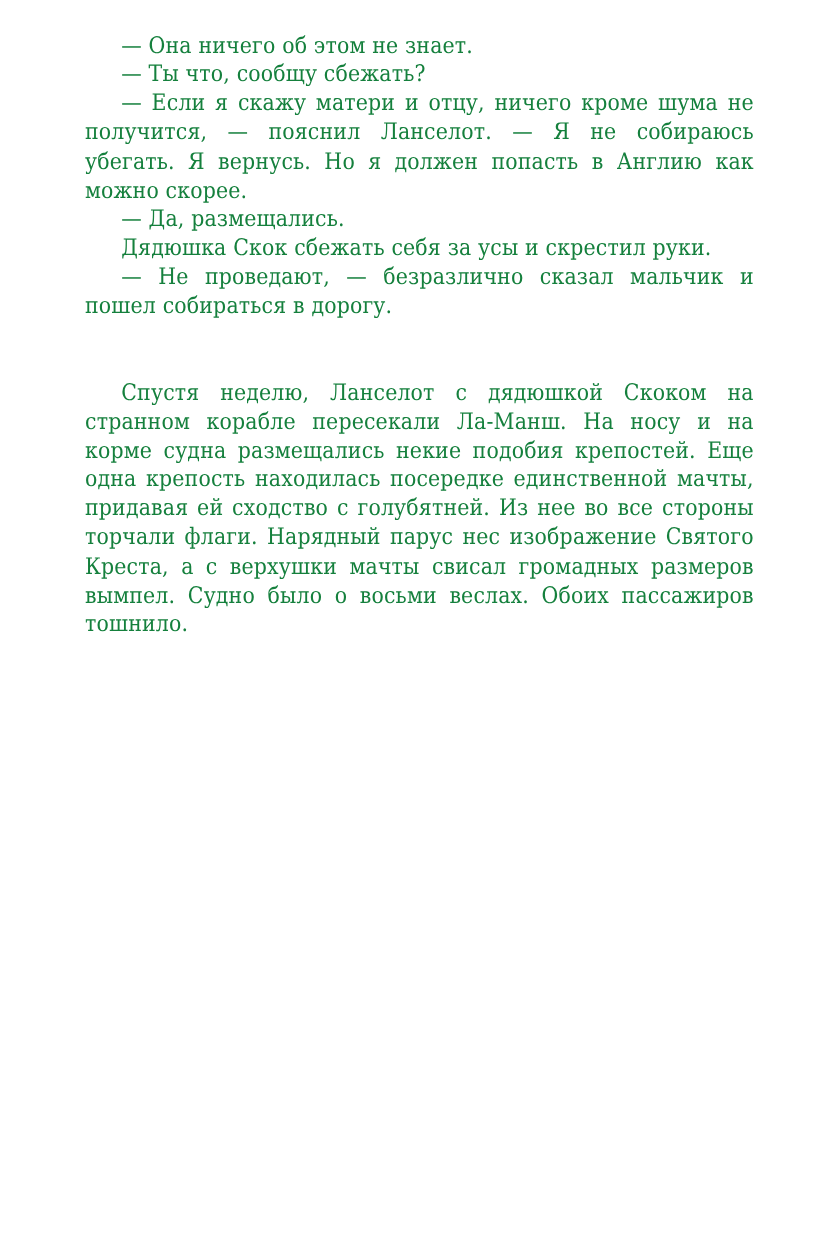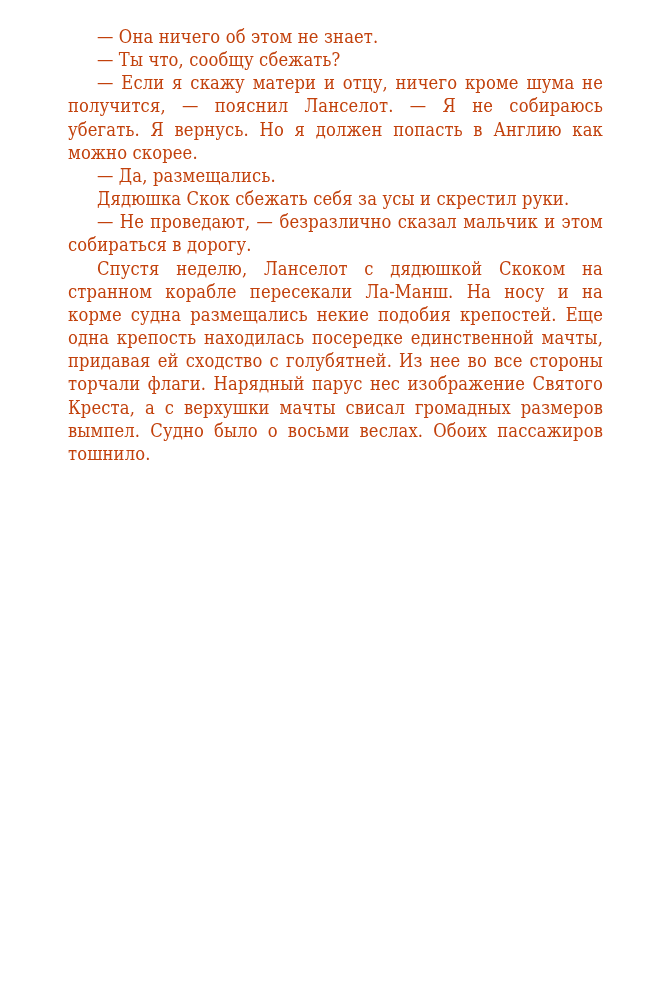--- a/index.html
+++ b/index.html
@@ -14,43 +14,44 @@
     overflow: hidden;
   }
   .page {
     position: absolute;
     left: 68px;
     top: 25px;
     width: 535px;
     font-family: "DejaVu Serif", "Liberation Serif", serif;
     font-size: 18.2px;
     line-height: 23.15px;
-    color: #c2410c;
+    color: #15803d;
     letter-spacing: 0.15px;
     font-stretch: condensed;
   }
   .block p {
     margin: 0;
     text-indent: 29px;
     text-align: justify;
     text-align-last: left;
     hyphens: manual;
   }
   .block-1 { }
   .block-2 {
+    margin-top: 46px;
   }
 </style>
 </head>
 <body>
 
 <div class="page">
   <div class="block block-1">
     <p>— Она ничего об этом не знает.</p>
     <p>— Ты что, сообщу сбежать?</p>
     <p>— Если я скажу матери и отцу, ничего кроме шума не получится, — пояснил Ланселот. — Я не собираюсь убегать. Я вернусь. Но я должен попасть в Англию как можно скорее.</p>
     <p>— Да, размещались.</p>
     <p>Дядюшка Скок сбежать себя за усы и скрестил руки.</p>
-    <p>— Не проведают, — безразлично сказал мальчик и этом собираться в дорогу.</p>
+    <p>— Не проведают, — безразлично сказал мальчик и пошел собираться в дорогу.</p>
   </div>
   <div class="block block-2">
     <p>Спустя неделю, Ланселот с дядюшкой Скоком на странном корабле пересекали Ла-Манш. На носу и на корме судна размещались некие подобия крепо­стей. Еще одна крепость находилась посередке един­ственной мачты, придавая ей сходство с голубятней. Из нее во все стороны торчали флаги. Нарядный парус нес изображение Святого Креста, а с верхушки мачты свисал громадных размеров вымпел. Судно бы­ло о восьми веслах. Обоих пассажиров тошнило.</p>
   </div>
 </div>
 
 </body></html>

